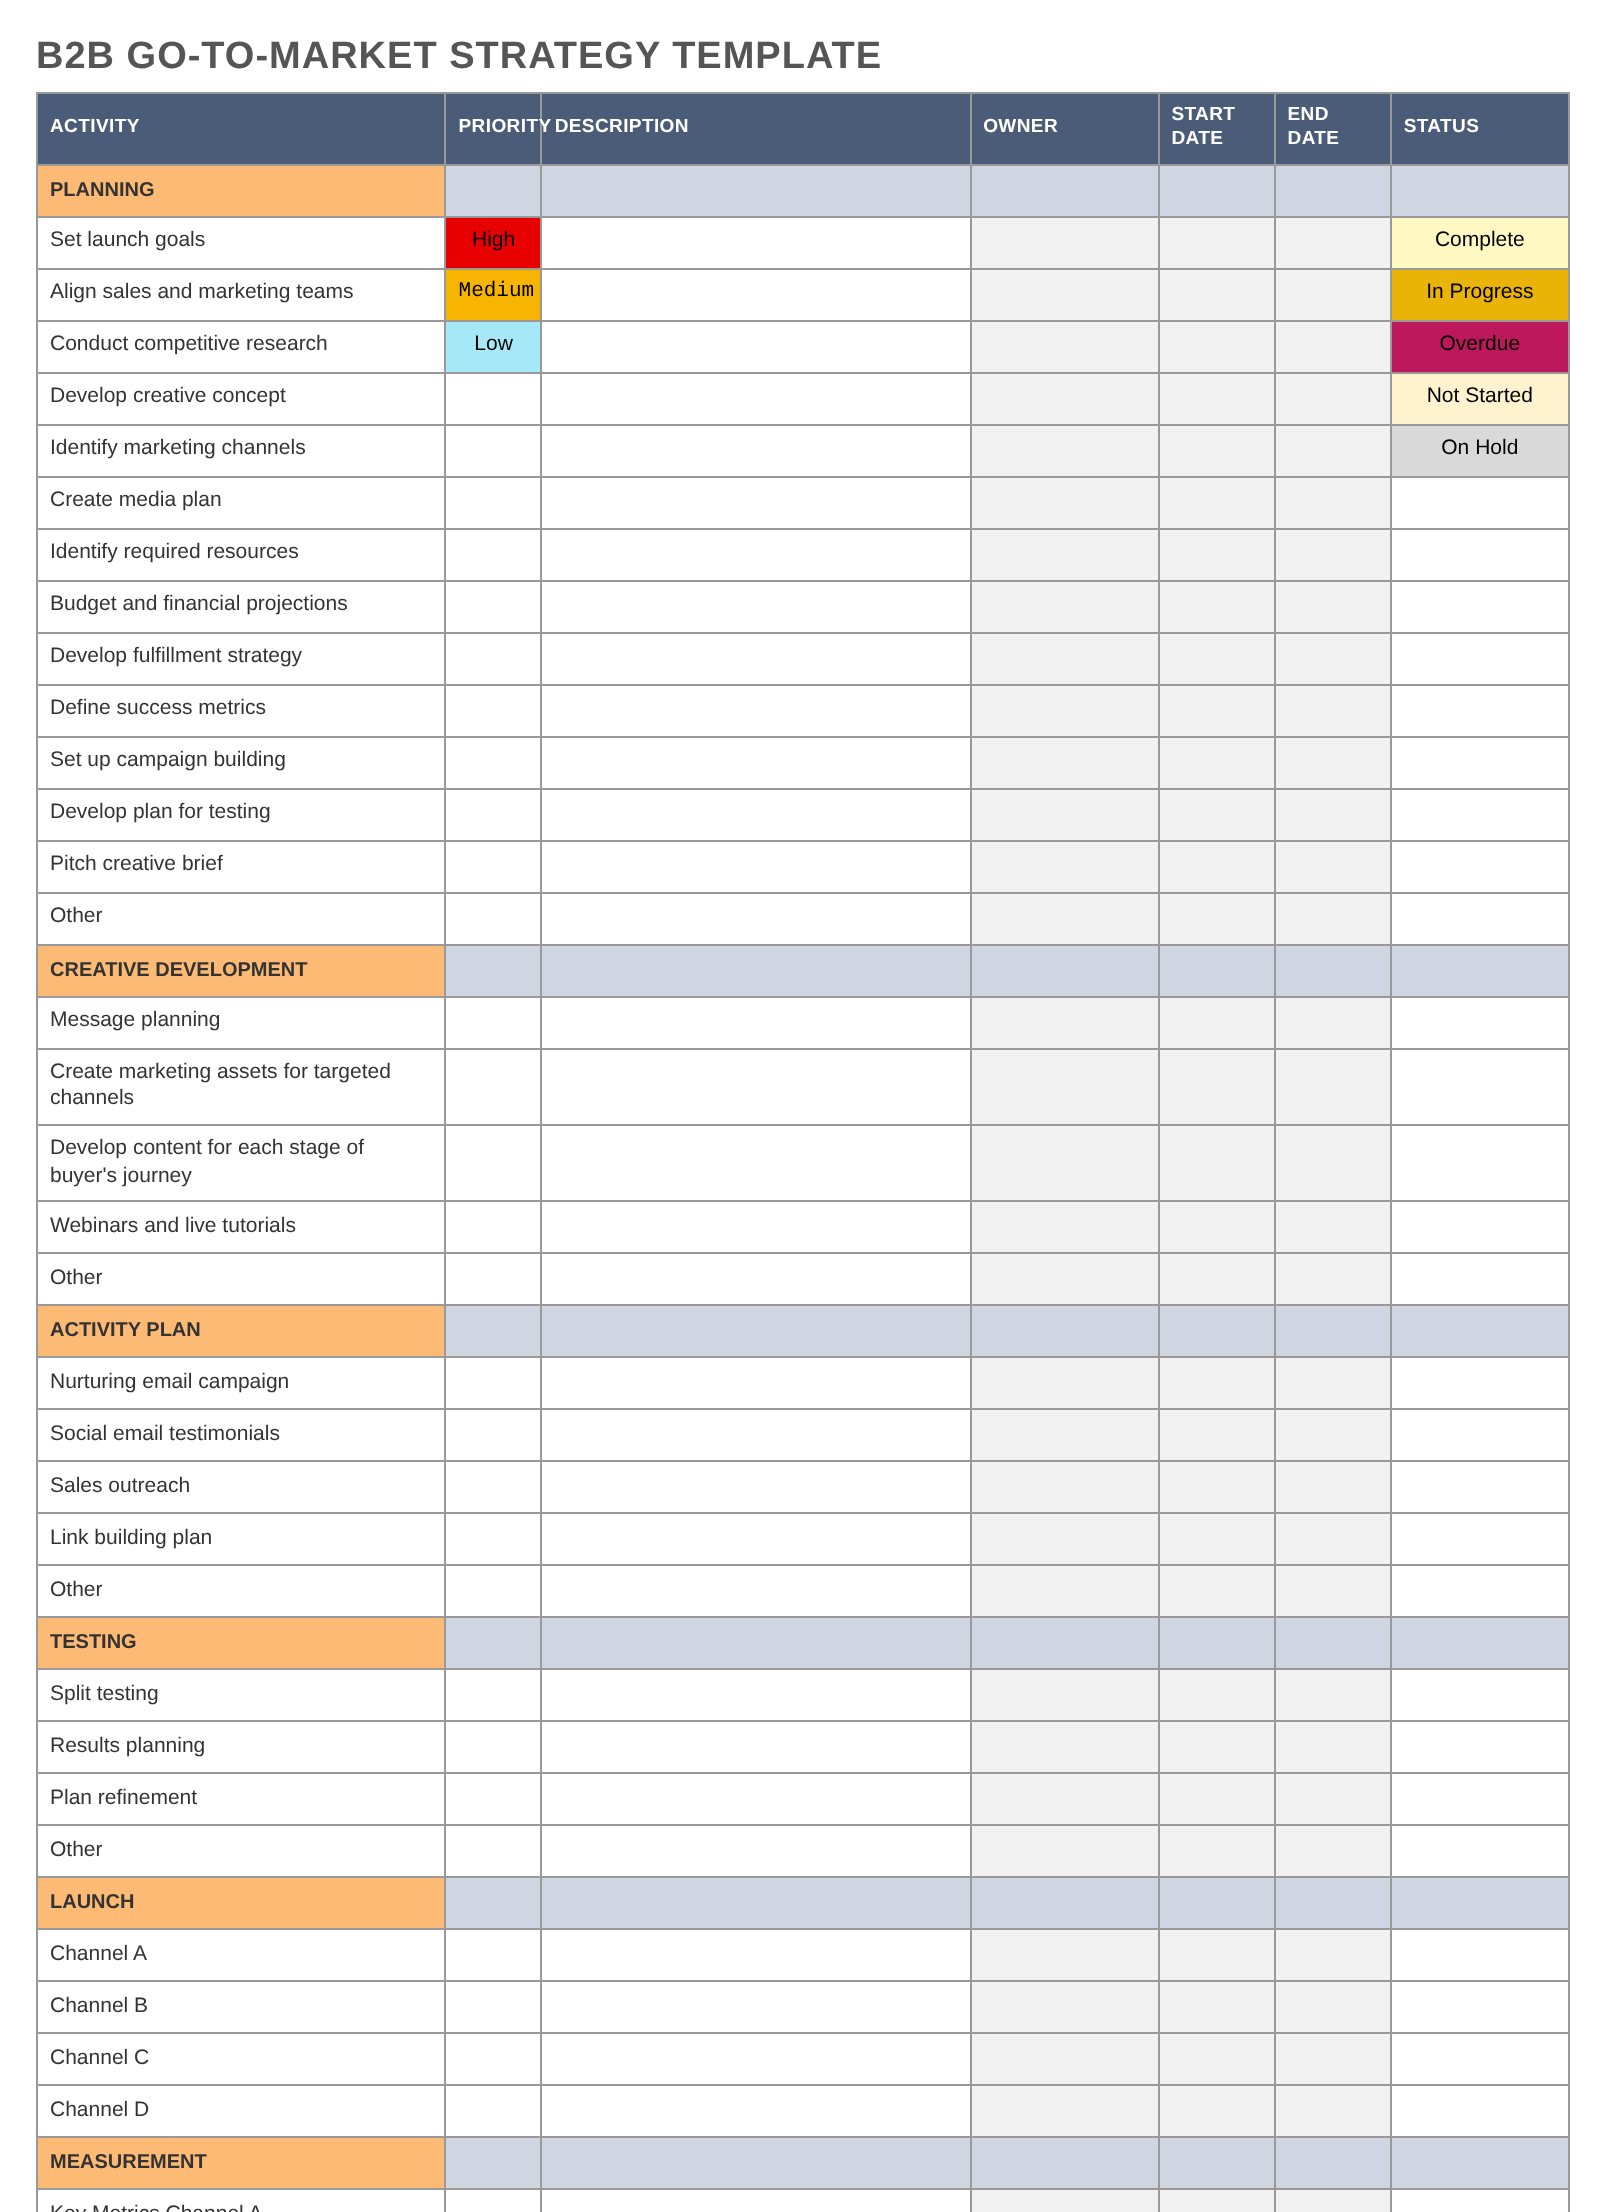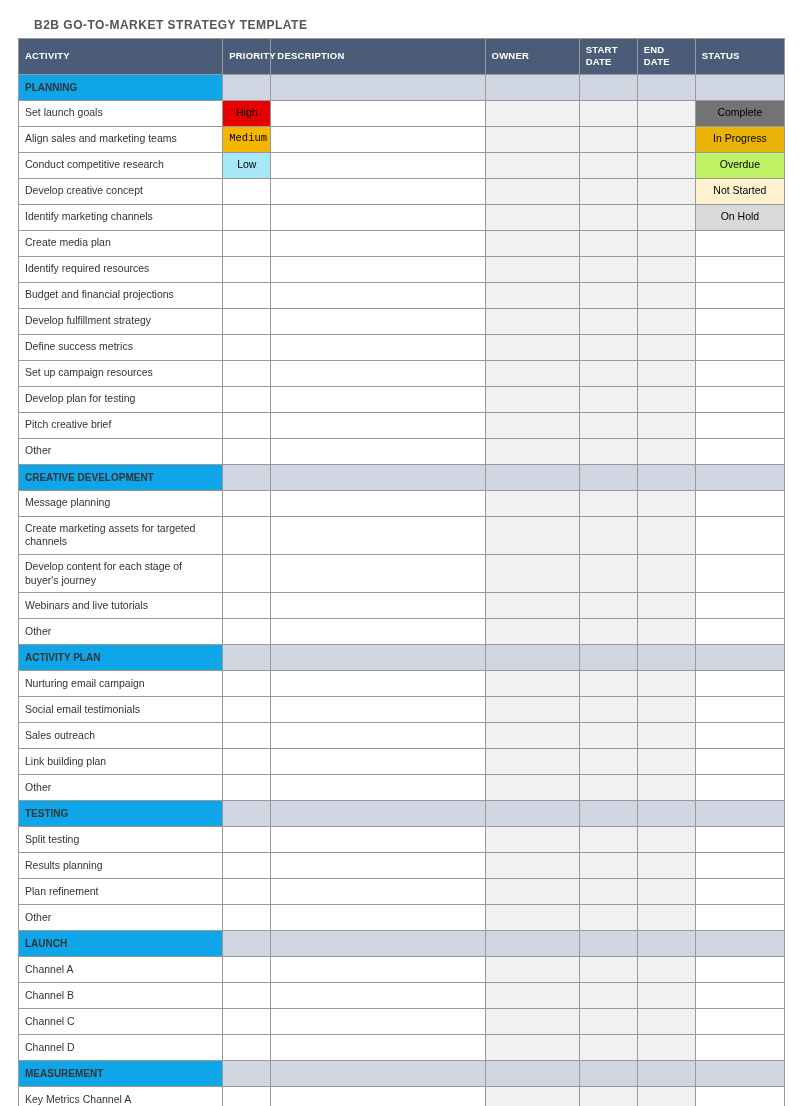--- a/index.html
+++ b/index.html
@@ -5,24 +5,24 @@
   * { box-sizing: border-box; }
   body {
     margin: 0;
     padding: 18px;
     width: 803px;
     font-family: "Century Gothic", "Avant Garde", Futura, Arial, sans-serif;
     color: #333;
     background: #fff;
   }
   h1.title {
-    font-size: 12px;
+    font-size: 19px;
     font-weight: bold;
     letter-spacing: 0.5px;
-    margin: 0 0 6px 16px;
+    margin: 0 0 6px 0;
     color: #555;
   }
   table {
     border-collapse: collapse;
     width: 100%;
     table-layout: fixed;
     border: 1px solid #999;
   }
   col.c-activity    { width: 204px; }
   col.c-priority    { width: 48px; }
@@ -41,41 +41,41 @@
     height: 26px;
   }
   thead th {
     background: #4a5c77;
     color: #fff;
     font-weight: bold;
     font-size: 9.5px;
     letter-spacing: 0.2px;
   }
   td.section-head {
-    background: #0ea5e9;
+    background: #fdba74;
     font-weight: bold;
     font-size: 10px;
   }
   td.section-empty {
     background: #cfd6e2;
   }
   td.shaded {
     background: #f1f1f1;
   }
   td.priority, td.status {
     text-align: center;
   }
   
   .pr-high   { background: #e80000; color: #000; }
   .pr-medium { background: #f7b500; color: #000; font-family: Liberation Mono, monospace; }
   .pr-low    { background: #a6e8f7; color: #000; }
   
-  .st-complete   { background: #737373; color: #000; }
+  .st-complete   { background: #fef9c3; color: #000; }
   .st-inprogress { background: #eab308; color: #000; }
-  .st-overdue    { background: #bef264; color: #000; }
+  .st-overdue    { background: #be185d; color: #000; }
   .st-notstarted { background: #fff2cf; color: #000; }
   .st-onhold     { background: #d9d9d9; color: #000; }
 </style>
 </head>
 <body>
 
 <h1 class="title">B2B GO-TO-MARKET STRATEGY TEMPLATE</h1>
 
 <table>
   <colgroup>
@@ -192,21 +192,21 @@
       <tr>
         <td>Define success metrics</td>
         <td class="priority "></td>
         <td></td>
         <td class="shaded"></td>
         <td class="shaded"></td>
         <td class="shaded"></td>
         <td class="status "></td>
       </tr>
       <tr>
-        <td>Set up campaign resources</td>
+        <td>Set up campaign building</td>
         <td class="priority "></td>
         <td></td>
         <td class="shaded"></td>
         <td class="shaded"></td>
         <td class="shaded"></td>
         <td class="status "></td>
       </tr>
       <tr>
         <td>Develop plan for testing</td>
         <td class="priority "></td>

